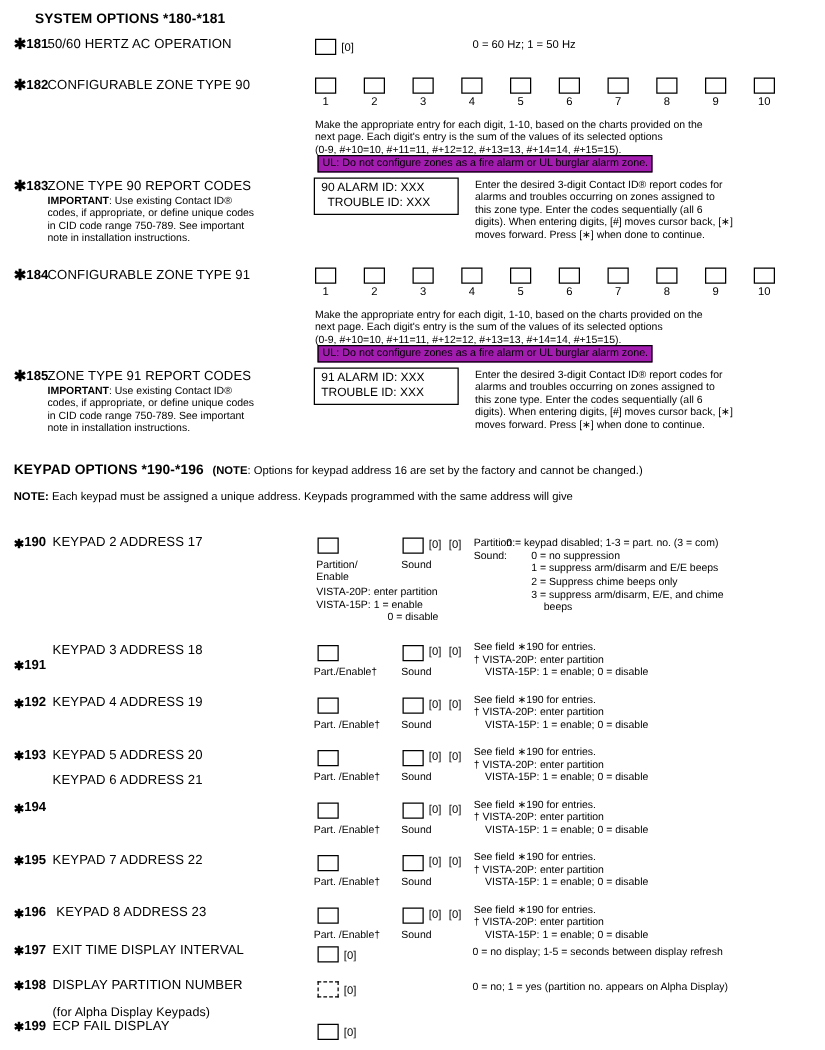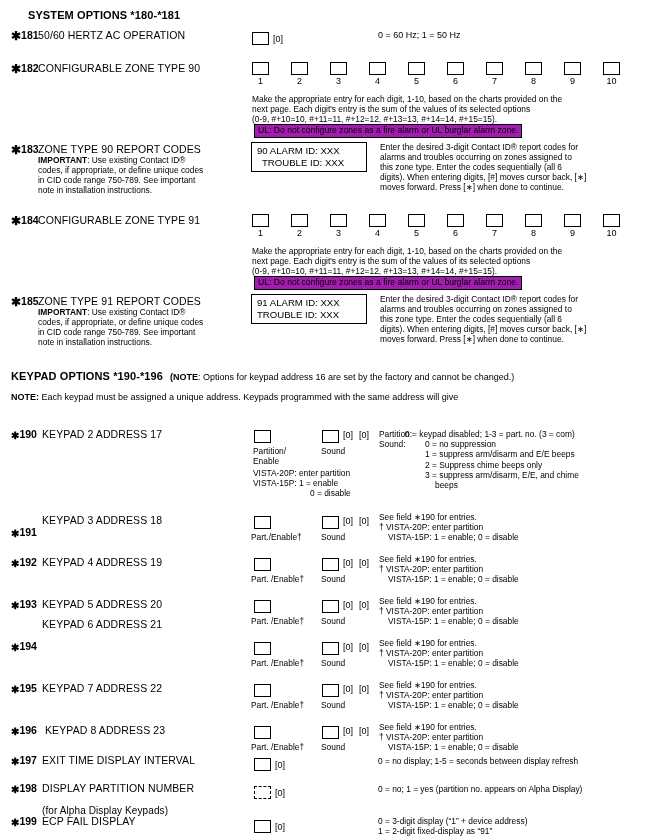--- a/index.html
+++ b/index.html
@@ -431,18 +431,14 @@
   <div class="abs" style="left:254px; top:783px;">
     <span class="cbox dashed"></span><span class="defval">[0]</span>
   </div>
   <div class="abs body-txt-sm" style="left:378px; top:784px;">0 = no; 1 = yes  (partition no. appears on Alpha Display)</div>
 
   <div class="abs fieldnum" style="left:11px; top:815px;"><span class="ast" style="font-size:10px;">✱</span><span>199</span></div>
   <div class="abs fieldtitle" style="left:42px; top:815px;">ECP FAIL DISPLAY</div>
   <div class="abs" style="left:254px; top:817px;">
     <span class="cbox"></span><span class="defval">[0]</span>
   </div>
-  <div class="abs body-txt-sm" style="left:378px; top:816px;">
-    <div>0 = 3-digit display (“1” + device address)</div>
-    <div>1 = 2-digit fixed-display as “91”</div>
-  </div>
 
 </div>
 
 </body></html>

